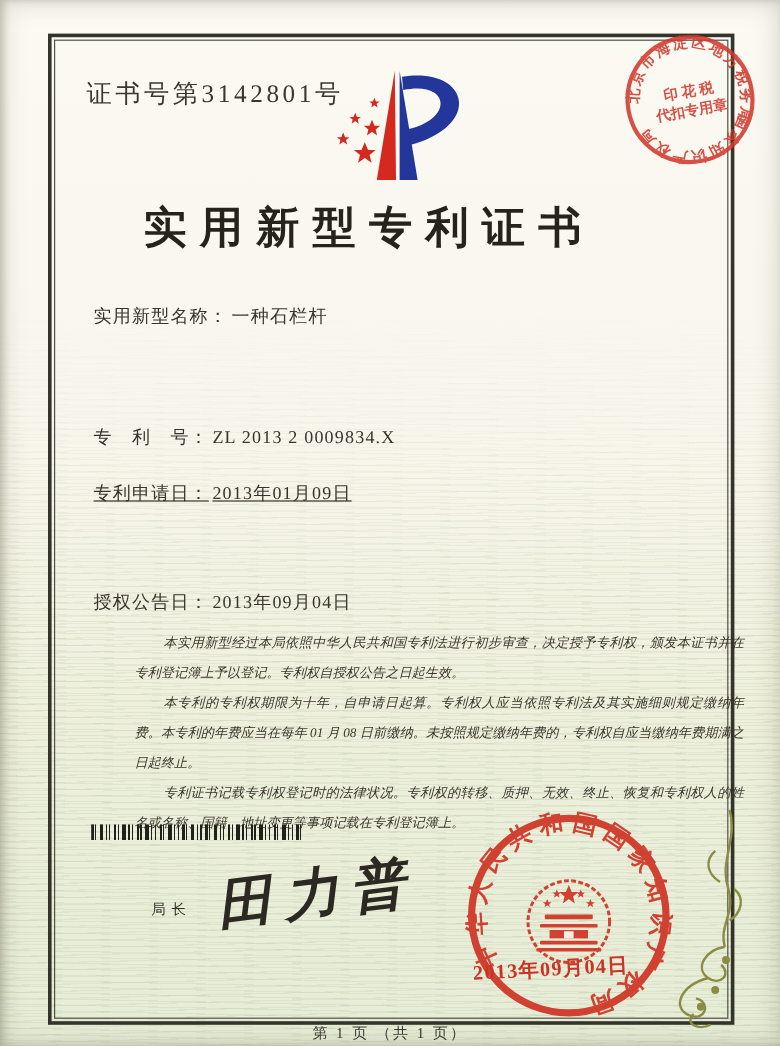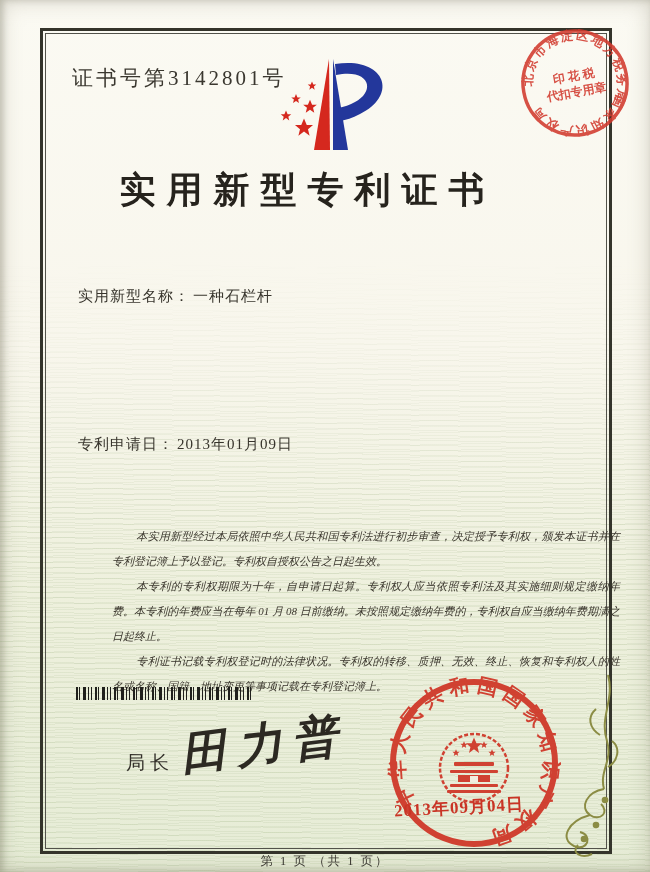--- a/index.html
+++ b/index.html
@@ -34,42 +34,42 @@
     position:absolute; left:72px; top:64px;
     font-size:21px; letter-spacing:3px; color:#3a372f;
   }
   .logo{ position:absolute; left:252px; top:56px; width:176px; height:108px; }
   .logo svg{ width:100%; height:100%; }
   .title{
     position:absolute; left:0; top:166px; width:604px;
     text-align:center; font-size:36px; font-weight:600;
     letter-spacing:11px; color:#26231d; text-indent:11px;
   }
-  .field-row{ position:absolute; left:78px; font-size:15px; letter-spacing:1px; color:#37342c; white-space:nowrap;margin-top:33px; }
+  .field-row{ position:absolute; left:78px; font-size:15px; letter-spacing:1px; color:#37342c; white-space:nowrap; }
   .field-row .val{ margin-left:3px; }
   .row0{top:254px;} .row1{top:306px;} .row2{top:355px;}
-  .row3{top:402px;} .row4{top:448px;} .row5{top:493px;}
+  .row3{top:402px;text-decoration:underline;} .row4{top:448px;} .row5{top:493px;}
   .body-text{
     position:absolute; left:72px; top:524px; width:508px;
     font-size:11px; line-height:25px; text-align:justify;
     font-style:italic; color:#3a362d;margin-left:40px;
   }
   .body-text p{ margin:0; text-indent:2.2em; }
   .barcode{
     position:absolute; left:76px; top:687px; width:178px; height:13px;
     background-image:repeating-linear-gradient(90deg,
       #20201c 0 2px, transparent 2px 3px,
       #20201c 3px 4px, transparent 4px 7px,
       #20201c 7px 10px, transparent 10px 12px,
       #20201c 12px 13px, transparent 13px 15px,
       #20201c 15px 16px, transparent 16px 19px);
   }
   .sig-title{
     position:absolute; left:126px; top:750px;
-    font-size:19px; letter-spacing:5px; color:#33302a;
+    font-size:12px; letter-spacing:5px; color:#33302a;
   }
   .sig-name{
     position:absolute; left:180px; top:714px;
     font-size:46px; font-weight:bold; font-style:italic;
     letter-spacing:10px; color:#2c2922;
     transform:rotate(-7deg);
   }
   .seal{ position:absolute; left:387px; top:676px; width:174px; height:174px; opacity:.93; }
   .seal svg{ width:100%; height:100%; }
   .seal-date{
@@ -113,22 +113,28 @@
       <polygon fill="#23379b" points="81,3 81,94 96,94"></polygon>
       <path fill="#23379b" d="M83,8 C132,0 148,38 108,58 C100,62 94,64 88,65 L86,52 C92,51 98,49 103,46 C124,35 118,12 84,19 Z"></path>
     </svg>
   </div>
 
   <div class="title">实用新型专利证书</div>
 
   <div class="field-row row0">
     <span class="lbl">实用新型名称：</span><span class="val">一种石栏杆</span>
   </div>
+  <div class="field-row row2">
+    <span class="lbl">专　利　号：</span><span class="val">ZL 2013 2 0009834.X</span>
+  </div>
   <div class="field-row row3">
     <span class="lbl">专利申请日：</span><span class="val">2013年01月09日</span>
+  </div>
+  <div class="field-row row5">
+    <span class="lbl">授权公告日：</span><span class="val">2013年09月04日</span>
   </div>
 
   <div class="body-text">
     <p>本实用新型经过本局依照中华人民共和国专利法进行初步审查，决定授予专利权，颁发本证书并在专利登记簿上予以登记。专利权自授权公告之日起生效。</p>
     <p>本专利的专利权期限为十年，自申请日起算。专利权人应当依照专利法及其实施细则规定缴纳年费。本专利的年费应当在每年 01 月 08 日前缴纳。未按照规定缴纳年费的，专利权自应当缴纳年费期满之日起终止。</p>
     <p>专利证书记载专利权登记时的法律状况。专利权的转移、质押、无效、终止、恢复和专利权人的姓名或名称、国籍、地址变更等事项记载在专利登记簿上。</p>
   </div>
 
   <div class="barcode"></div>
 

